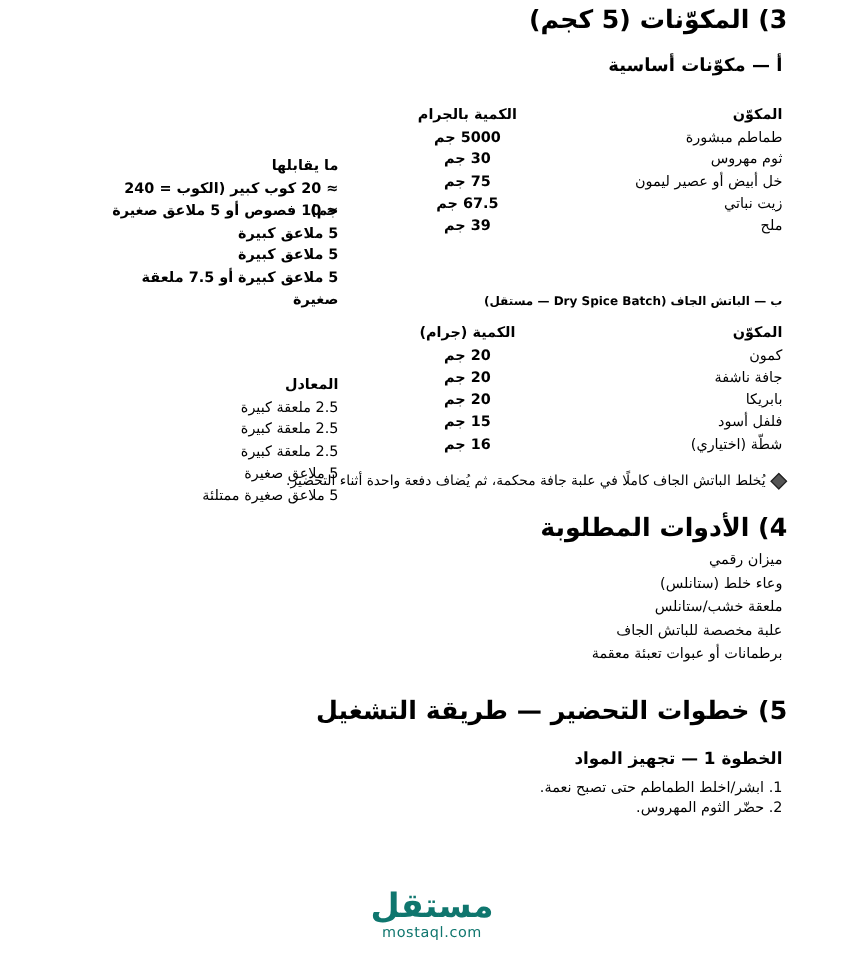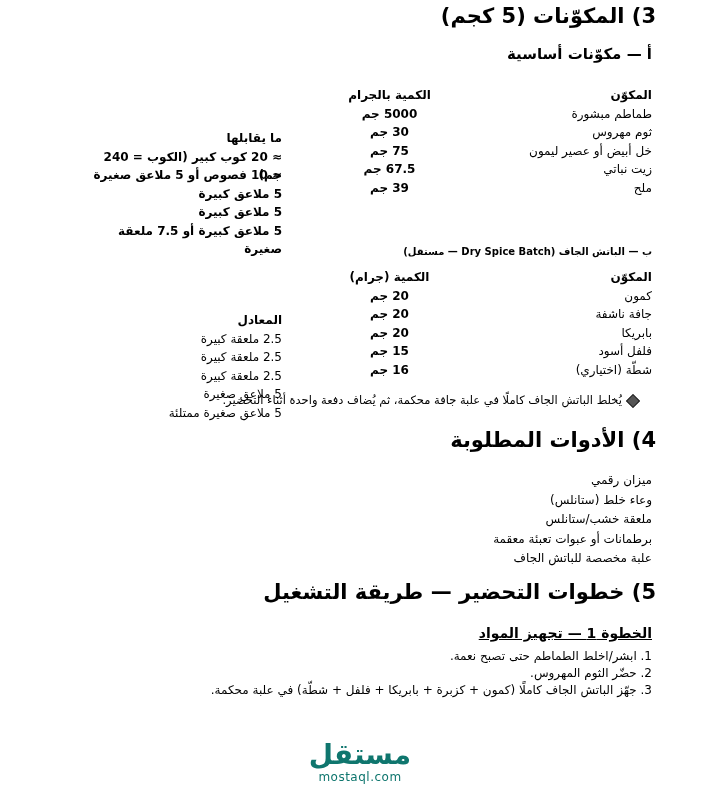--- a/index.html
+++ b/index.html
@@ -47,21 +47,21 @@
     .bold { font-weight: bold; }
     .list {
       position: absolute;
       right: 68px;
       font-size: 12px;
       line-height: 19.5px;
     }
     .list div { white-space: nowrap; }
     .note {
       font-size: 11.5px;
-      right: 82px;
+      right: 66px;
     }
     .diamond {
       display: inline-block;
       width: 8px;
       height: 8px;
       background: #555;
       border: 1px solid #222;
       transform: rotate(45deg);
       margin-left: 6px;
       vertical-align: middle;
@@ -166,32 +166,31 @@
     <div class="c2">16 جم</div>
     <div class="c3">5 ملاعق صغيرة ممتلئة</div>
   </div>
 </div>
 
 <div class="abs note" style="top:393px;">
   <span class="diamond"></span><span>يُخلط الباتش الجاف كاملًا في علبة جافة محكمة، ثم يُضاف دفعة واحدة أثناء التحضير.</span>
 </div>
 
 <div class="abs h1" style="top:428px;">4) الأدوات المطلوبة</div>
-<div class="list" style="top:471px;">
+<div class="list" style="top:457px;">
   <div>ميزان رقمي</div>
   <div>وعاء خلط (ستانلس)</div>
   <div>ملعقة خشب/ستانلس</div>
+  <div>علبة مخصصة للباتش الجاف</div>
   <div>برطمانات أو عبوات تعبئة معقمة</div>
-  <div>علبة مخصصة للباتش الجاف</div>
 </div>
 
 <div class="abs h1" style="top:580px;">5) خطوات التحضير — طريقة التشغيل</div>
-<div class="abs h2" style="top:625px; font-size:14px;text-decoration:underline;">الخطوة 1 — تجهيز المواد</div>
+<div class="abs h2" style="top:625px; font-size:14px;">الخطوة 1 — تجهيز المواد</div>
 <div class="steps" style="top:648px;">
   <div>1. ابشر/اخلط الطماطم حتى تصبح نعمة.</div>
   <div>2. حضّر الثوم المهروس.</div>
-  <div>3. جهّز الباتش الجاف كاملًا (كمون + كزبرة + بابريكا + فلفل + شطّة) في علبة محكمة.</div>
 </div>
 
 <div class="watermark">
   <div class="ar">مستقل</div>
   <div class="en">mostaql.com</div>
 </div>
 
 </body></html>

